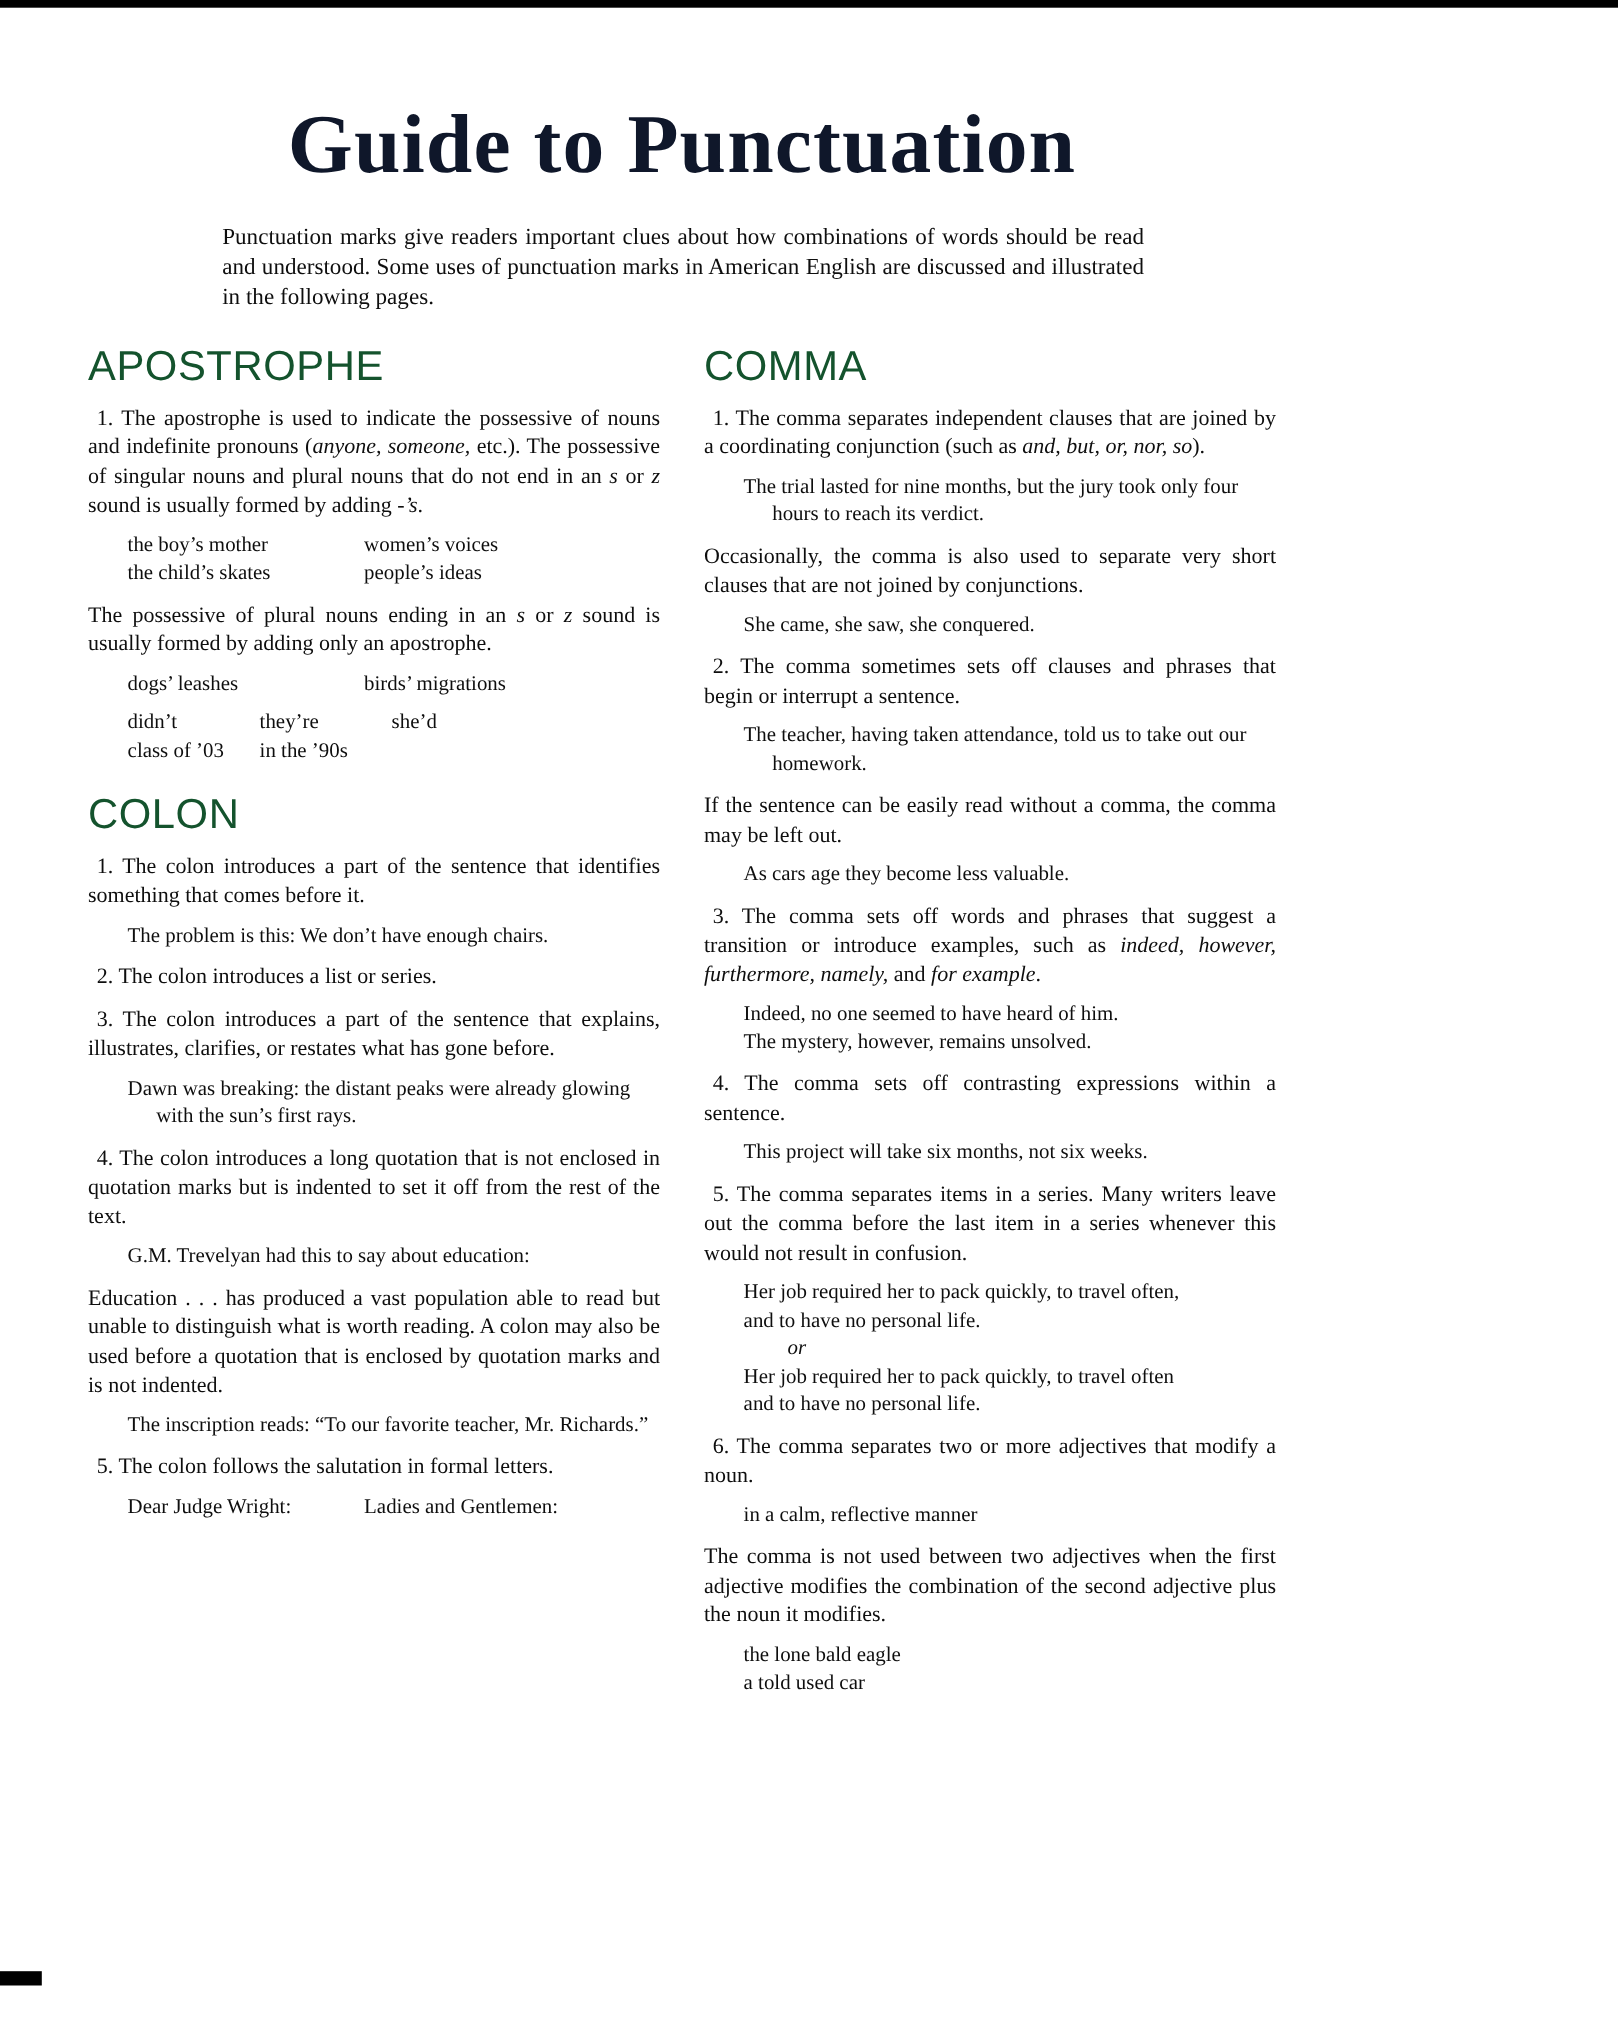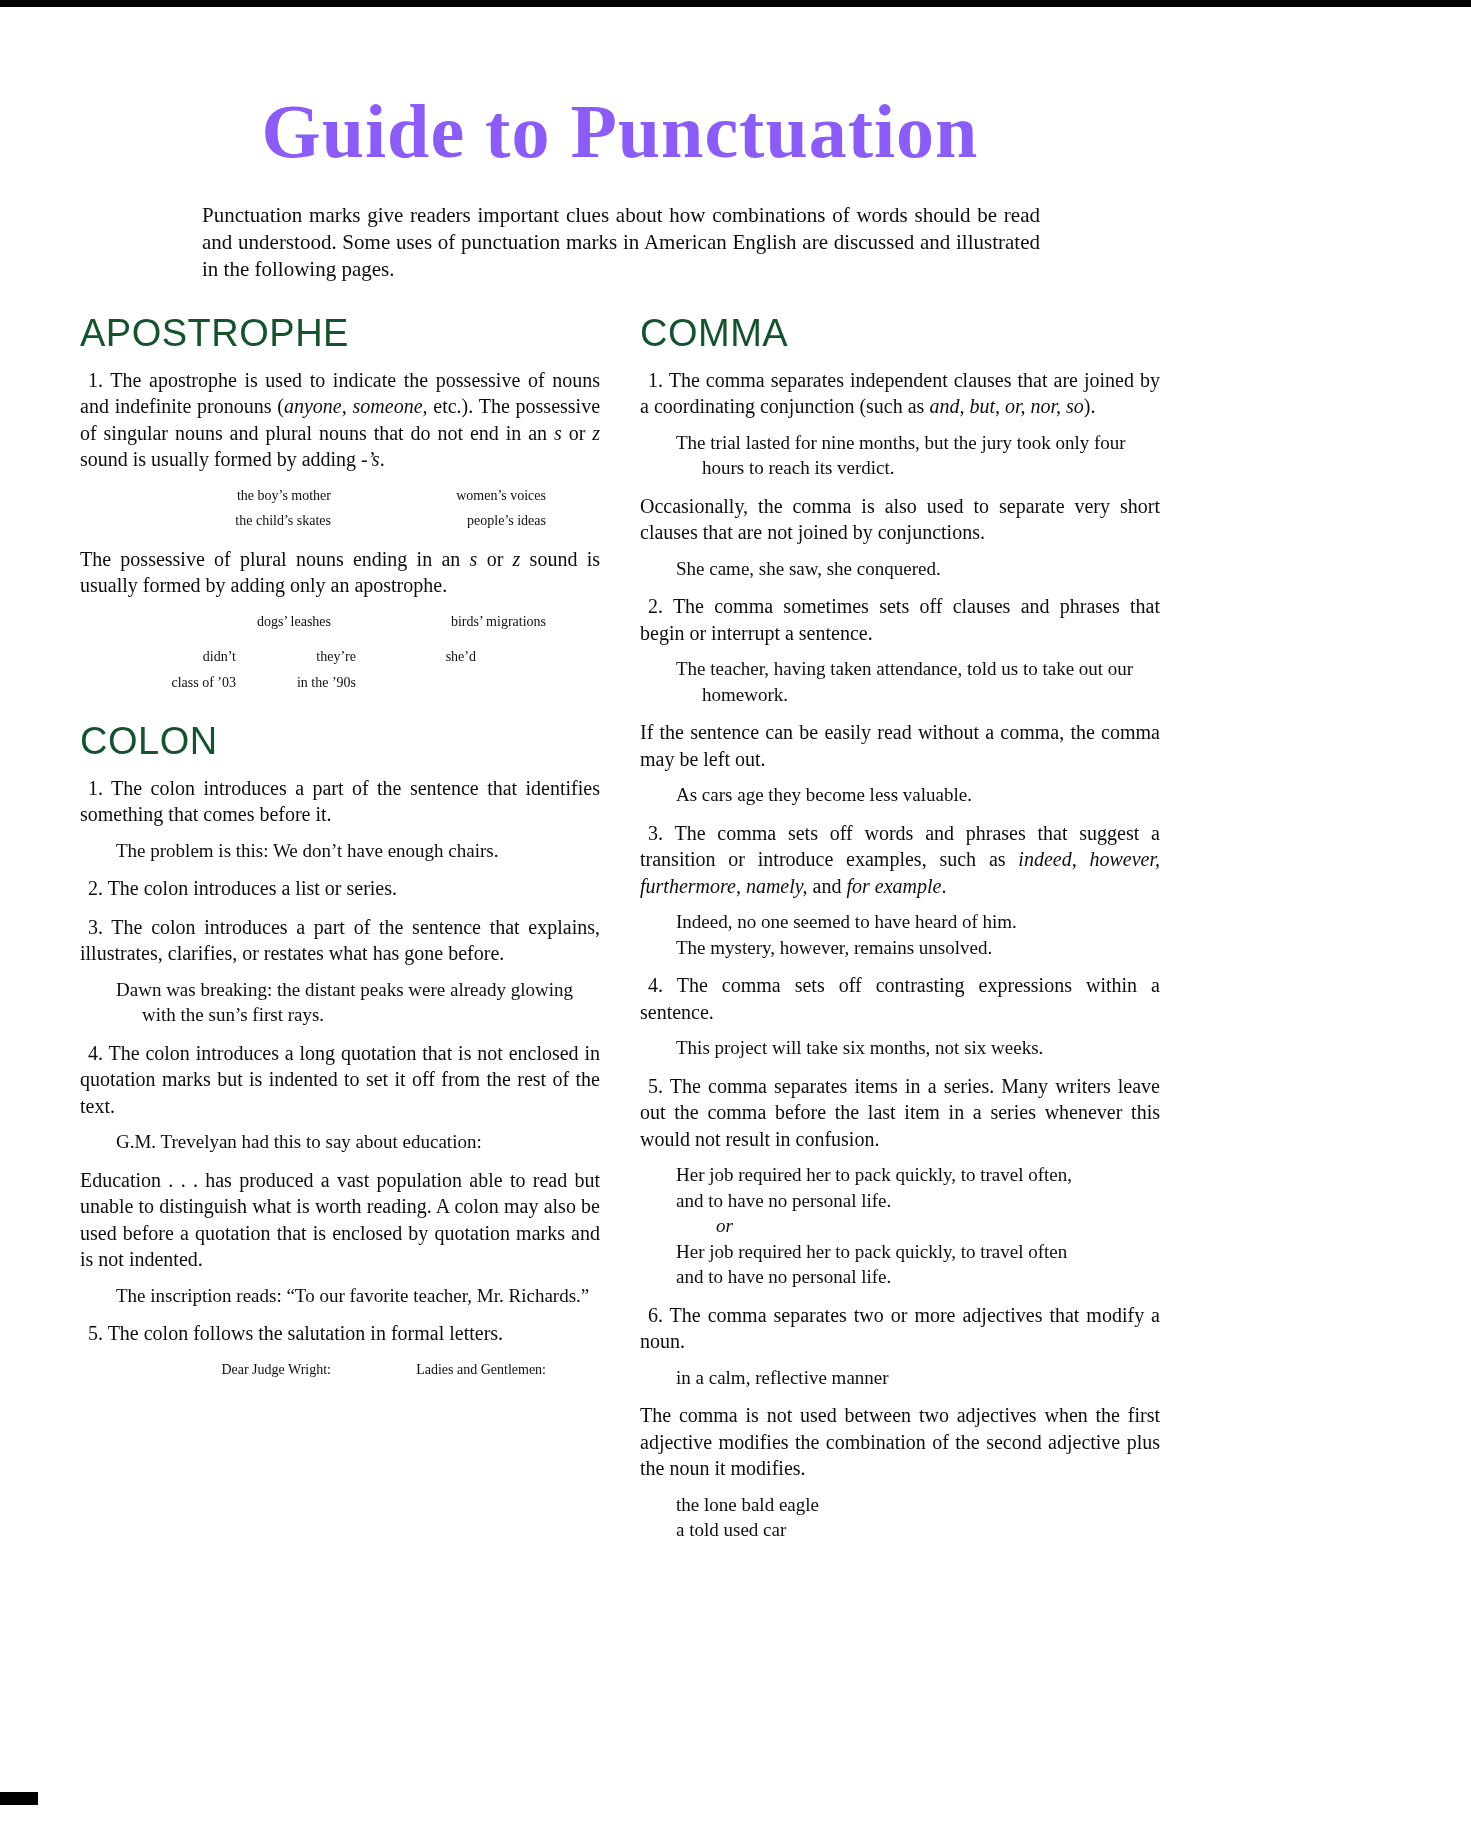--- a/index.html
+++ b/index.html
@@ -9,21 +9,21 @@
     position: relative; overflow: hidden;
     font-family: "Liberation Serif", serif;
     color: #0e0e0e;
   }
   .scan-bar-top { position: absolute; top: 0; left: 0; width: 1471px; height: 7px; background: #000; }
   .scan-mark-bottom { position: absolute; left: 0; top: 1792px; width: 38px; height: 13px; background: #000; }
   .content { width: 1080px; margin-left: 80px; padding-top: 92px; }
   .title {
     font-family: "Liberation Serif", serif;
     font-weight: bold; font-size: 76px; line-height: 1.05;
-    text-align: center; letter-spacing: 1px; color: #8b5cf6;
+    text-align: center; letter-spacing: 1px; color: #0f172a;
   }
   .intro {
     width: 838px; margin: 30px 0 0 122px;
     font-size: 21px; line-height: 27px; text-align: justify;
   }
   .columns { display: flex; gap: 40px; margin-top: 30px; }
   .col { width: 520px; }
   .section-heading {
     font-family: "Liberation Sans", sans-serif;
     font-weight: 400; font-size: 38px; line-height: 1.1;
@@ -32,21 +32,21 @@
   }
   .col > .section-heading:first-child { margin-top: 0; }
   .rule, .para { font-size: 20px; line-height: 26.5px; text-align: justify; margin-top: 12px; }
   .rule { text-indent: 8px; }
   .example { margin: 10px 0 10px 36px; }
   .example-line {
     font-size: 19px; line-height: 25.5px;
     padding-left: 26px; text-indent: -26px;
   }
   .example.cols { display: grid; }
-  .example-cell { font-size: 14px; line-height: 25.5px; text-align: right; }
+  .example-cell { font-size: 19px; line-height: 25.5px; }
   .it { font-style: italic; }
   .indent2 { margin-left: 40px; }
 </style>
 </head>
 <body>
 
 <div class="scan-bar-top"></div>
 
 <div class="content">
   <h1 class="title">Guide to Punctuation</h1>

